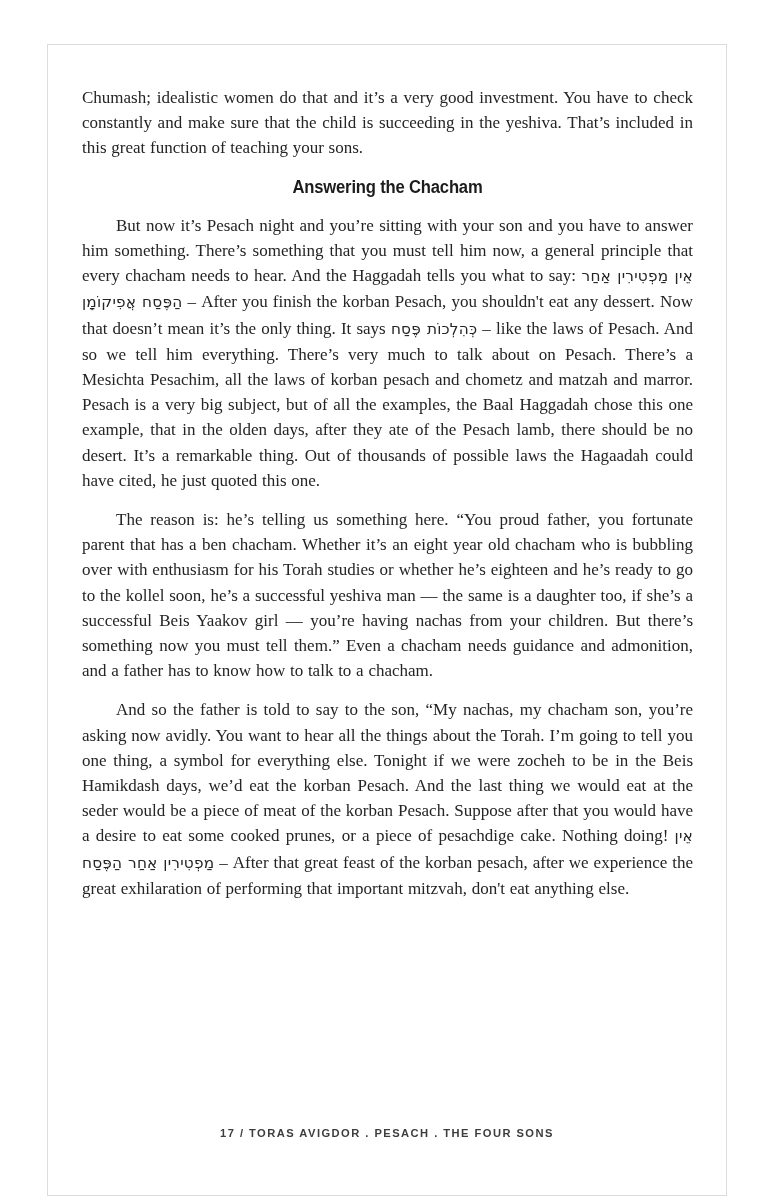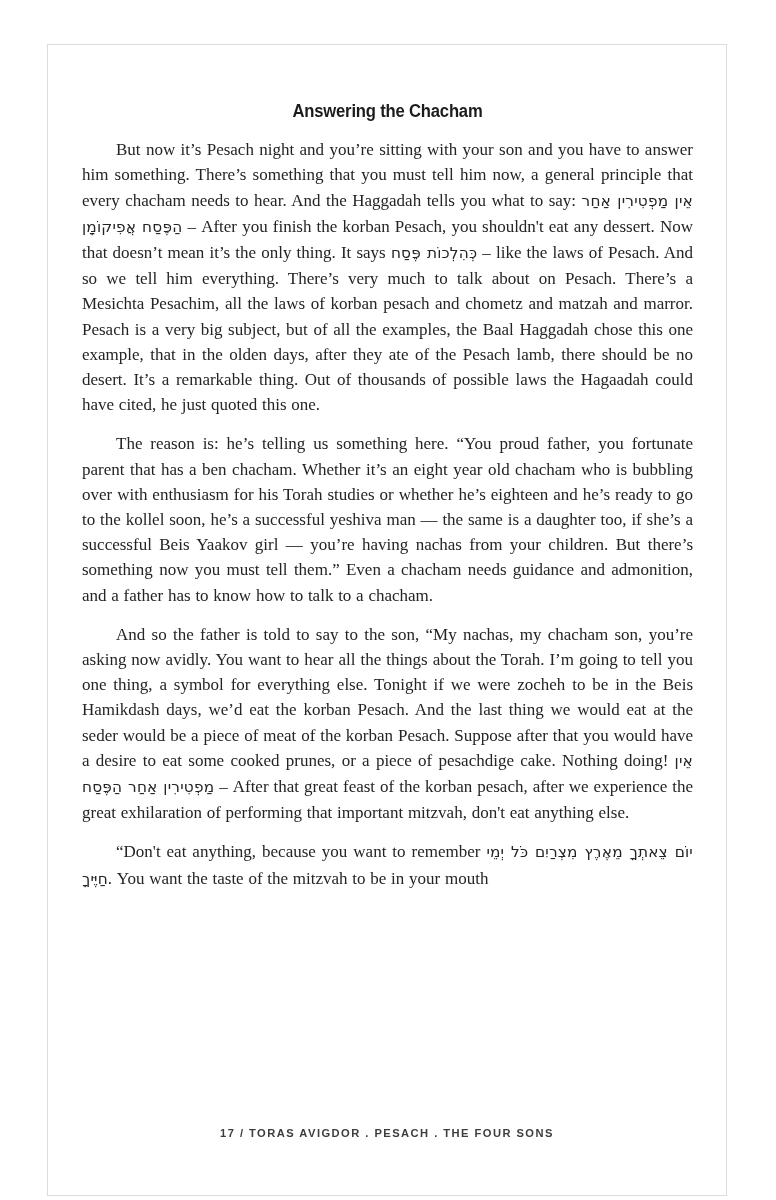--- a/index.html
+++ b/index.html
@@ -76,21 +76,21 @@
     transform: scaleX(0.97);
     transform-origin: center;
   }
 </style>
 </head>
 <body>
 
 <div class="canvas">
   <div class="page">
     <div class="page-body">
+      <p class="para flush"><span class="rom">Chumash; idealistic women do that and it’s a very good investment. You have to check constantly and make sure that the child is succeeding in the yeshiva. That’s included in this great function of teaching your sons.</span></p>
       <h2 class="section-heading">Answering the Chacham</h2>
       <p class="para"><span class="rom">But now it’s Pesach night and you’re sitting with your son and you have to answer him something. There’s something that you must tell him now, a general principle that every </span><span class="it">chacham</span><span class="rom"> needs to hear. And the Haggadah tells you what to say: </span><span class="heb">אֵין מַפְטִירִין אַחַר הַפֶּסַח אֲפִיקוֹמָן</span><span class="rom"> – </span><span class="it">After you finish the korban Pesach, you shouldn't eat any dessert.</span><span class="rom"> Now that doesn’t mean it’s the only thing. It says </span><span class="heb">כְּהִלְכוֹת פֶּסַח</span><span class="rom"> – </span><span class="it">like the laws of Pesach.</span><span class="rom"> And so we tell him everything. There’s very much to talk about on Pesach. There’s a Mesichta Pesachim, all the laws of </span><span class="it">korban pesach</span><span class="rom"> and </span><span class="it">chometz</span><span class="rom"> and </span><span class="it">matzah</span><span class="rom"> and </span><span class="it">marror.</span><span class="rom"> Pesach is a very big subject, but of all the examples, the Baal Haggadah chose this one example, that in the olden days, after they ate of the Pesach lamb, there should be no desert. It’s a remarkable thing. Out of thousands of possible laws the Hagaadah could have cited, he just quoted this one.</span></p>
       <p class="para"><span class="rom">The reason is: he’s telling us something here. “You proud father, you fortunate parent that has a </span><span class="it">ben chacham.</span><span class="rom"> Whether it’s an eight year old </span><span class="it">chacham</span><span class="rom"> who is bubbling over with enthusiasm for his Torah studies or whether he’s eighteen and he’s ready to go to the </span><span class="it">kollel</span><span class="rom"> soon, he’s a successful yeshiva man — the same is a daughter too, if she’s a successful Beis Yaakov girl — you’re having </span><span class="it">nachas</span><span class="rom"> from your children. But there’s something now you must tell them.” Even a </span><span class="it">chacham</span><span class="rom"> needs guidance and admonition, and a father has to know how to talk to a </span><span class="it">chacham</span><span class="rom">.</span></p>
       <p class="para"><span class="rom">And so the father is told to say to the son, “My </span><span class="it">nachas</span><span class="rom">, my </span><span class="it">chacham</span><span class="rom"> son, you’re asking now avidly. You want to hear all the things about the Torah. I’m going to tell you one thing, a symbol for everything else. Tonight if we were </span><span class="it">zocheh</span><span class="rom"> to be in the Beis Hamikdash days, we’d eat the </span><span class="it">korban Pesach.</span><span class="rom"> And the last thing we would eat at the </span><span class="it">seder</span><span class="rom"> would be a piece of meat of the </span><span class="it">korban Pesach.</span><span class="rom"> Suppose after that you would have a desire to eat some cooked prunes, or a piece of </span><span class="it">pesachdige</span><span class="rom"> cake. Nothing doing! </span><span class="heb">אֵין מַפְטִירִין אַחַר הַפֶּסַח</span><span class="rom"> – After that great feast of the </span><span class="it">korban pesach</span><span class="rom">, after we experience the great exhilaration of performing that important mitzvah, don't eat anything else.</span></p>
-      <p class="para"><span class="rom">“Don't eat anything, because you want to remember </span><span class="heb">יוֹם צֵאתְךָ מֵאֶרֶץ מִצְרַיִם כֹּל יְמֵי חַיֶּיךָ</span><span class="rom">. You want the taste of the mitzvah to be in your mouth</span></p>
     </div>
     <div class="footer">17 / TORAS AVIGDOR . PESACH . THE FOUR SONS</div>
   </div>
 </div>
 
 </body></html>

